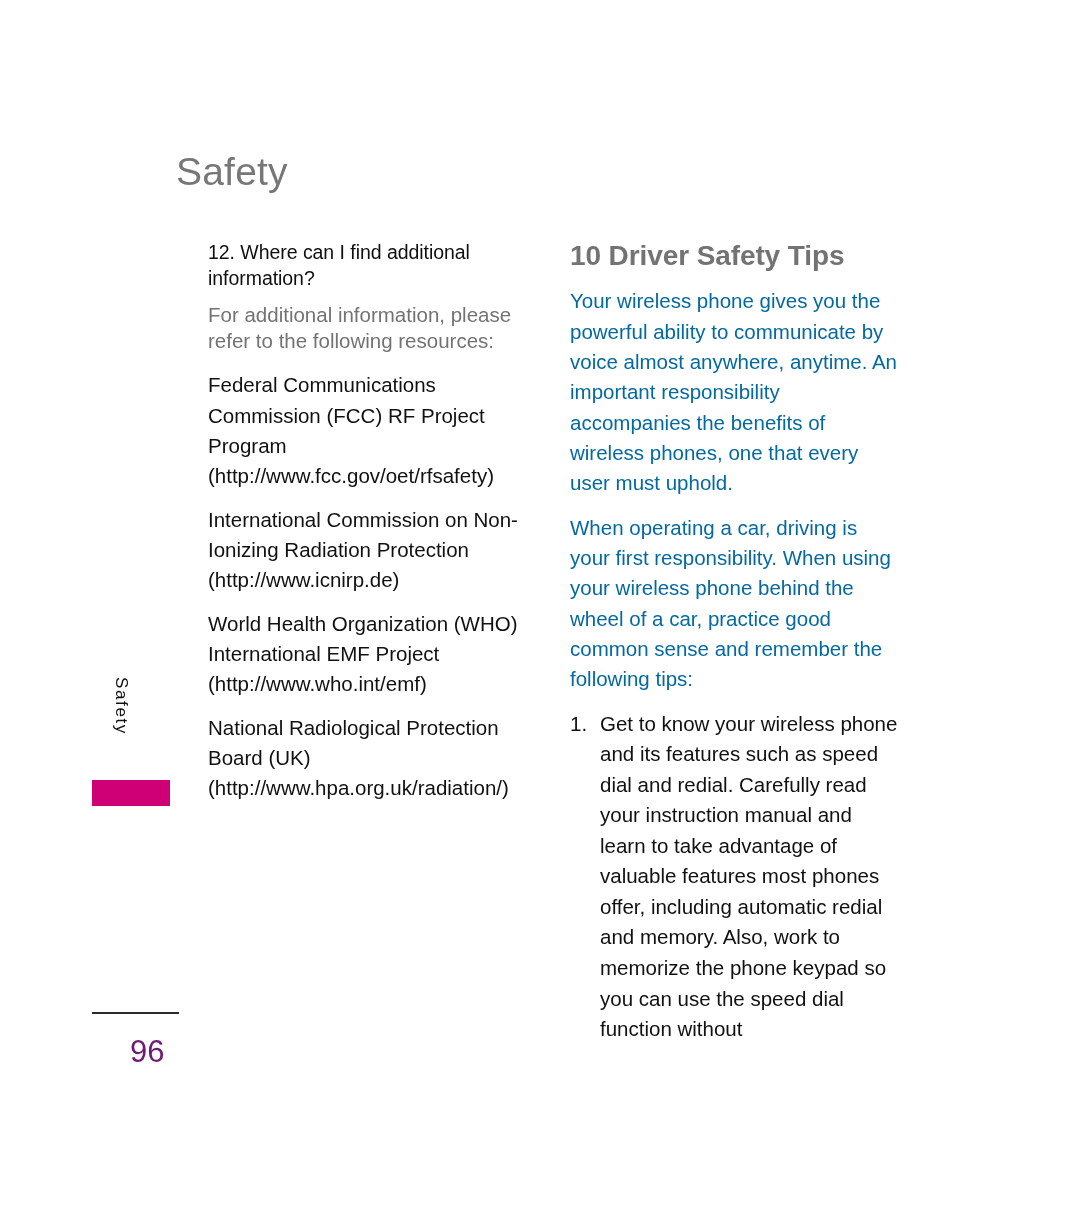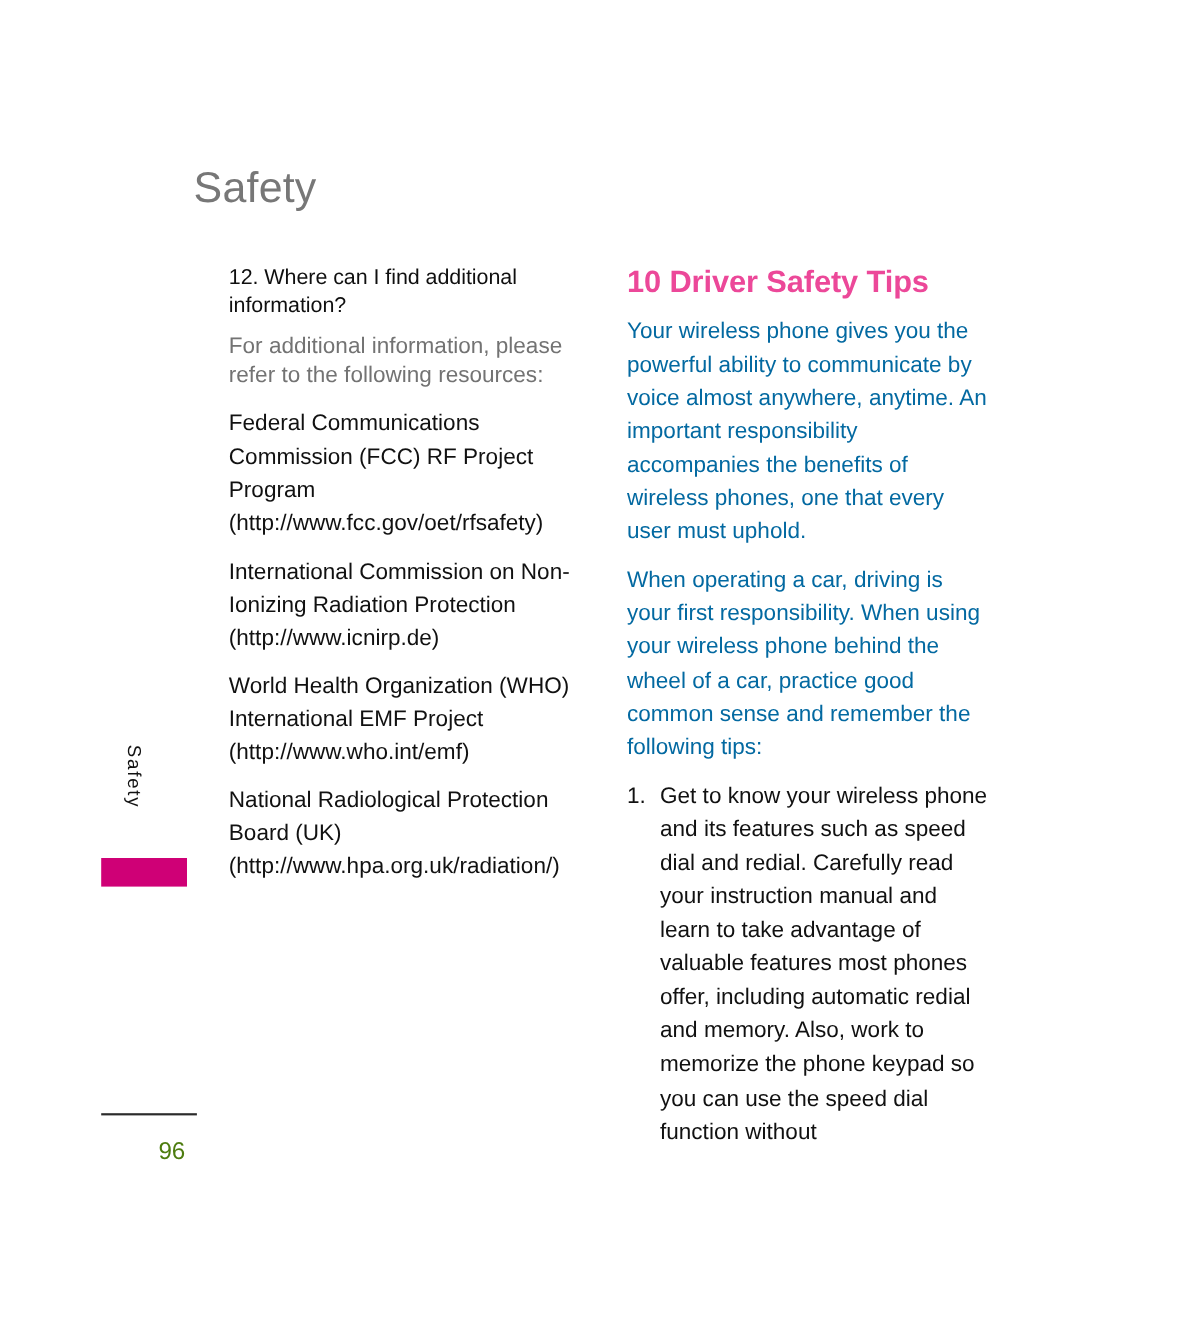--- a/index.html
+++ b/index.html
@@ -68,24 +68,24 @@
   .footer-rule {
     position: absolute;
     left: 92px;
     top: 1012px;
     width: 87px;
     height: 2px;
     background: #2b2b2b;
   }
   .page-number {
     position: absolute;
-    left: 144px;
+    left: 130px;
     top: 1036px;
-    font-size: 22px;
-    color: #4d7c0f;
+    font-size: 31px;
+    color: #701a75;
     line-height: 1;
   }
 
   
   .col {
     position: absolute;
     top: 240px;
   }
   .col-left  { left: 208px;  width: 324px; }
   .col-right { left: 570px;  width: 330px; }
@@ -173,21 +173,21 @@
     <p class="body-tight">For additional information, please refer to the following resources:</p>
 
     <p class="resource">Federal Communications Commission (FCC) RF Project Program (http://www.fcc.gov/oet/rfsafety)</p>
     <p class="resource">International Commission on Non-Ionizing Radiation Protection (http://www.icnirp.de)</p>
     <p class="resource">World Health Organization (WHO) International EMF Project (http://www.who.int/emf)</p>
     <p class="resource">National Radiological Protection Board (UK) (http://www.hpa.org.uk/radiation/)</p>
   </div>
 
   <div class="col col-right">
 
-    <h2 class="section-heading" style="color: #ec4899;">10 Driver Safety Tips</h2>
+    <h2 class="section-heading" style="color: #737373;">10 Driver Safety Tips</h2>
 
     <p class="para">Your wireless phone gives you the powerful ability to communicate by voice almost anywhere, anytime. An important responsibility accompanies the benefits of wireless phones, one that every user must uphold.</p>
 
     <p class="para">When operating a car, driving is your first responsibility. When using your wireless phone behind the wheel of a car, practice good common sense and remember the following tips:</p>
 
     <ol class="numbered-list">
       <li class="numbered-item">
         <span class="num">1.</span>
         <span>Get to know your wireless phone and its features such as speed dial and redial. Carefully read your instruction manual and learn to take advantage of valuable features most phones offer, including automatic redial and memory. Also, work to memorize the phone keypad so you can use the speed dial function without</span>
       </li>

